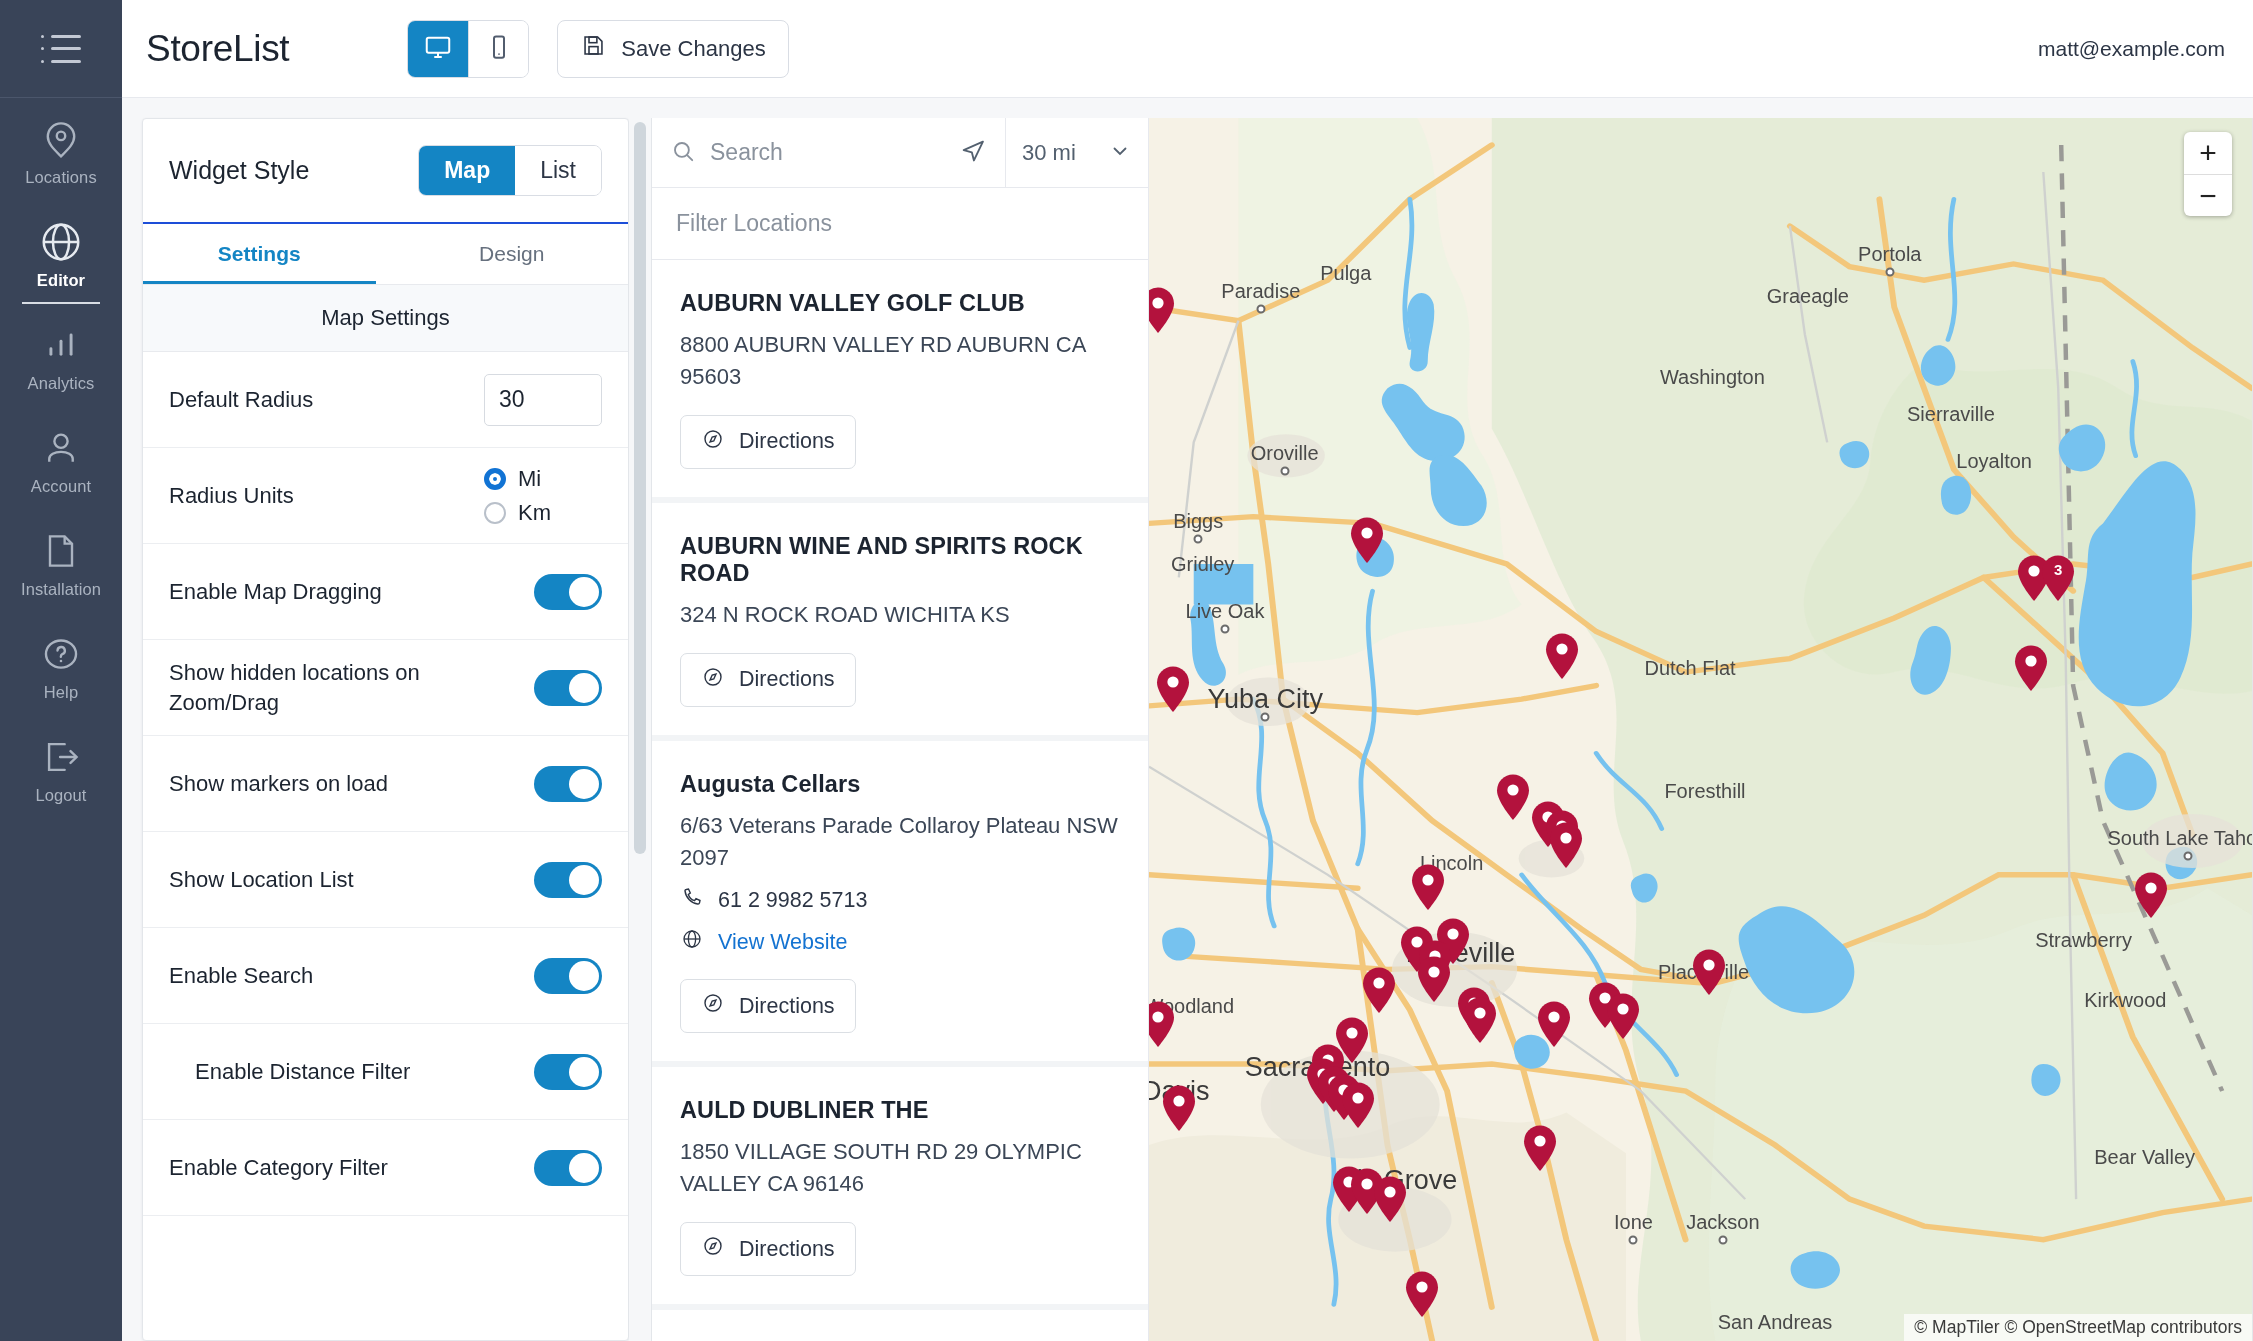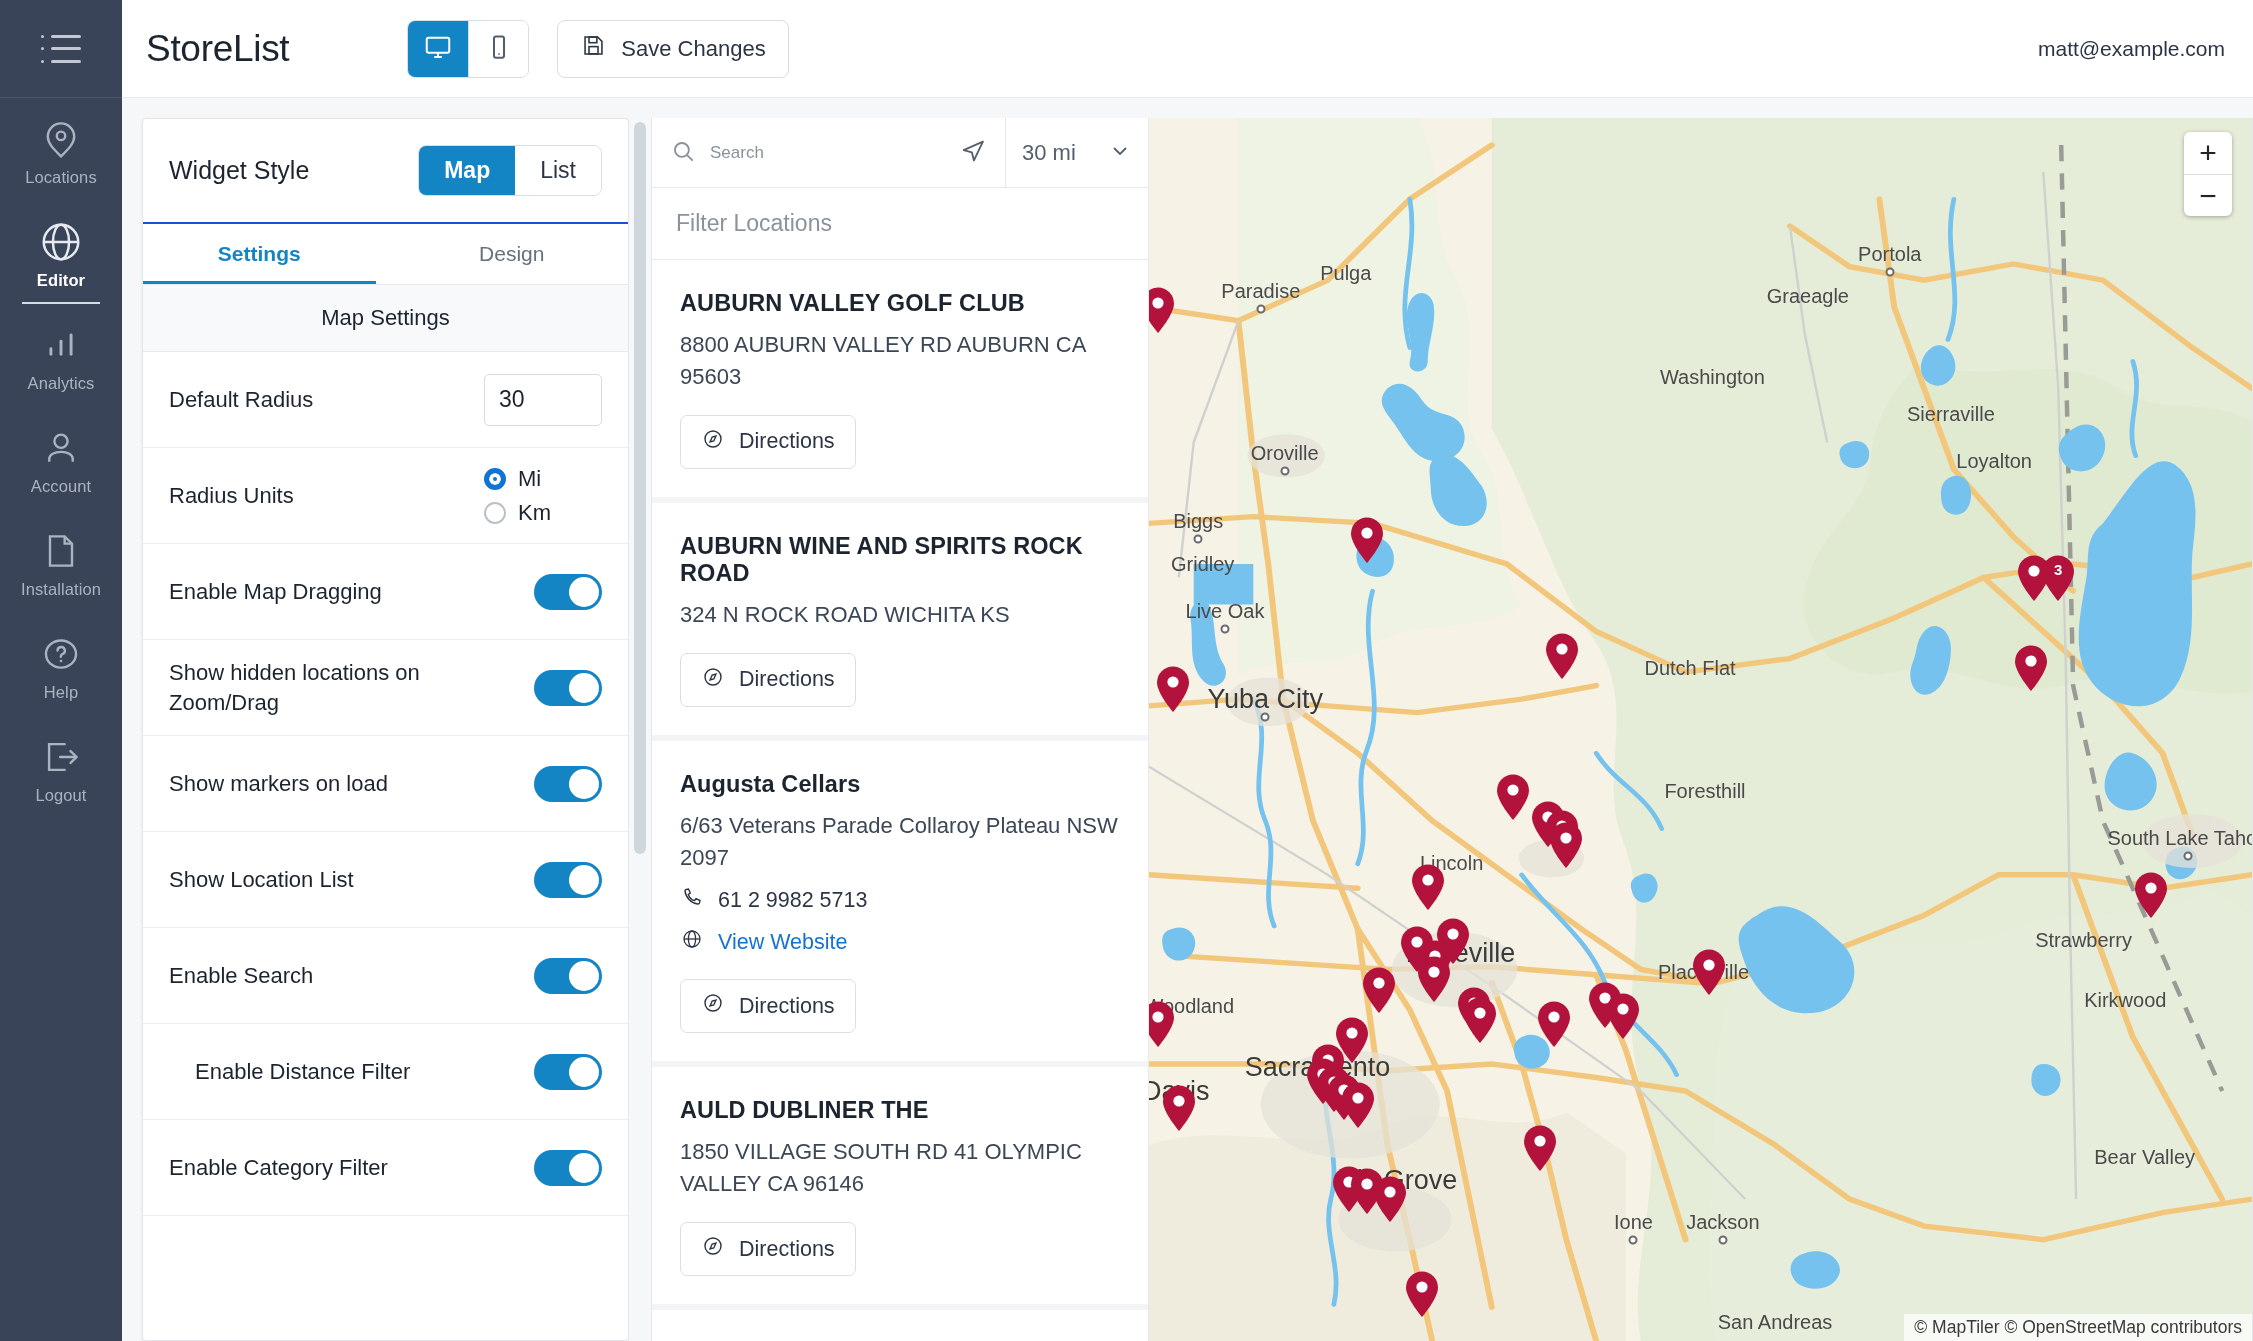--- a/index.html
+++ b/index.html
@@ -151,21 +151,21 @@
     margin-left: 0;
   }
   .loclist { width: 497px; flex: 0 0 497px; display: flex; flex-direction: column;
      background: #fff; min-height: 0; border-right: 1px solid #e7e9ee; }
   .search-row { display: flex; border-bottom: 1px solid #e7e9ee; flex: 0 0 auto; height: 70px; }
   .search-box {
     flex: 1; display: flex; align-items: center; gap: 14px; padding: 0 18px;
     border-right: 1px solid #e7e9ee; min-width: 0;
   }
   .search-box input {
-    flex: 1; border: none; outline: none; font-size: 17px; color: #0369a1;
+    flex: 1; border: none; outline: none; font-size: 23px; color: #0369a1;
     font-family: "Liberation Sans", sans-serif; min-width: 0; background: transparent;
   }
   .search-box input::placeholder { color: #8a929d; }
   .dist-select {
     width: 142px; flex: 0 0 142px; display: flex; align-items: center;
     justify-content: space-between; padding: 0 16px; cursor: pointer;
   }
   .dist-select .dv { font-size: 22px; color: #53606f; }
   .filter-row {
     padding: 22px 24px; border-bottom: 1px solid #e7e9ee; flex: 0 0 auto;
@@ -549,21 +549,21 @@
                     <circle cx="12" cy="12" r="8"></circle>
                       <path d="M15 9l-2.2 5L9 15l2.2-5z"></path>
                   </svg>
                 </span>
                 <span>Directions</span>
               </button>
             </div>
 
             <div class="card">
               <div class="card-title">AULD DUBLINER THE</div>
-              <div class="card-addr">1850 VILLAGE SOUTH RD 41 OLYMPIC VALLEY CA 96146</div>
+              <div class="card-addr">1850 VILLAGE SOUTH RD 29 OLYMPIC VALLEY CA 96146</div>
               <button class="dir-btn">
                 <span>
                   <svg width="24" height="24" viewBox="0 0 24 24" fill="none" stroke="#2c3545" stroke-width="1.4">
                     <circle cx="12" cy="12" r="8"></circle>
                       <path d="M15 9l-2.2 5L9 15l2.2-5z"></path>
                   </svg>
                 </span>
                 <span>Directions</span>
               </button>
             </div>

